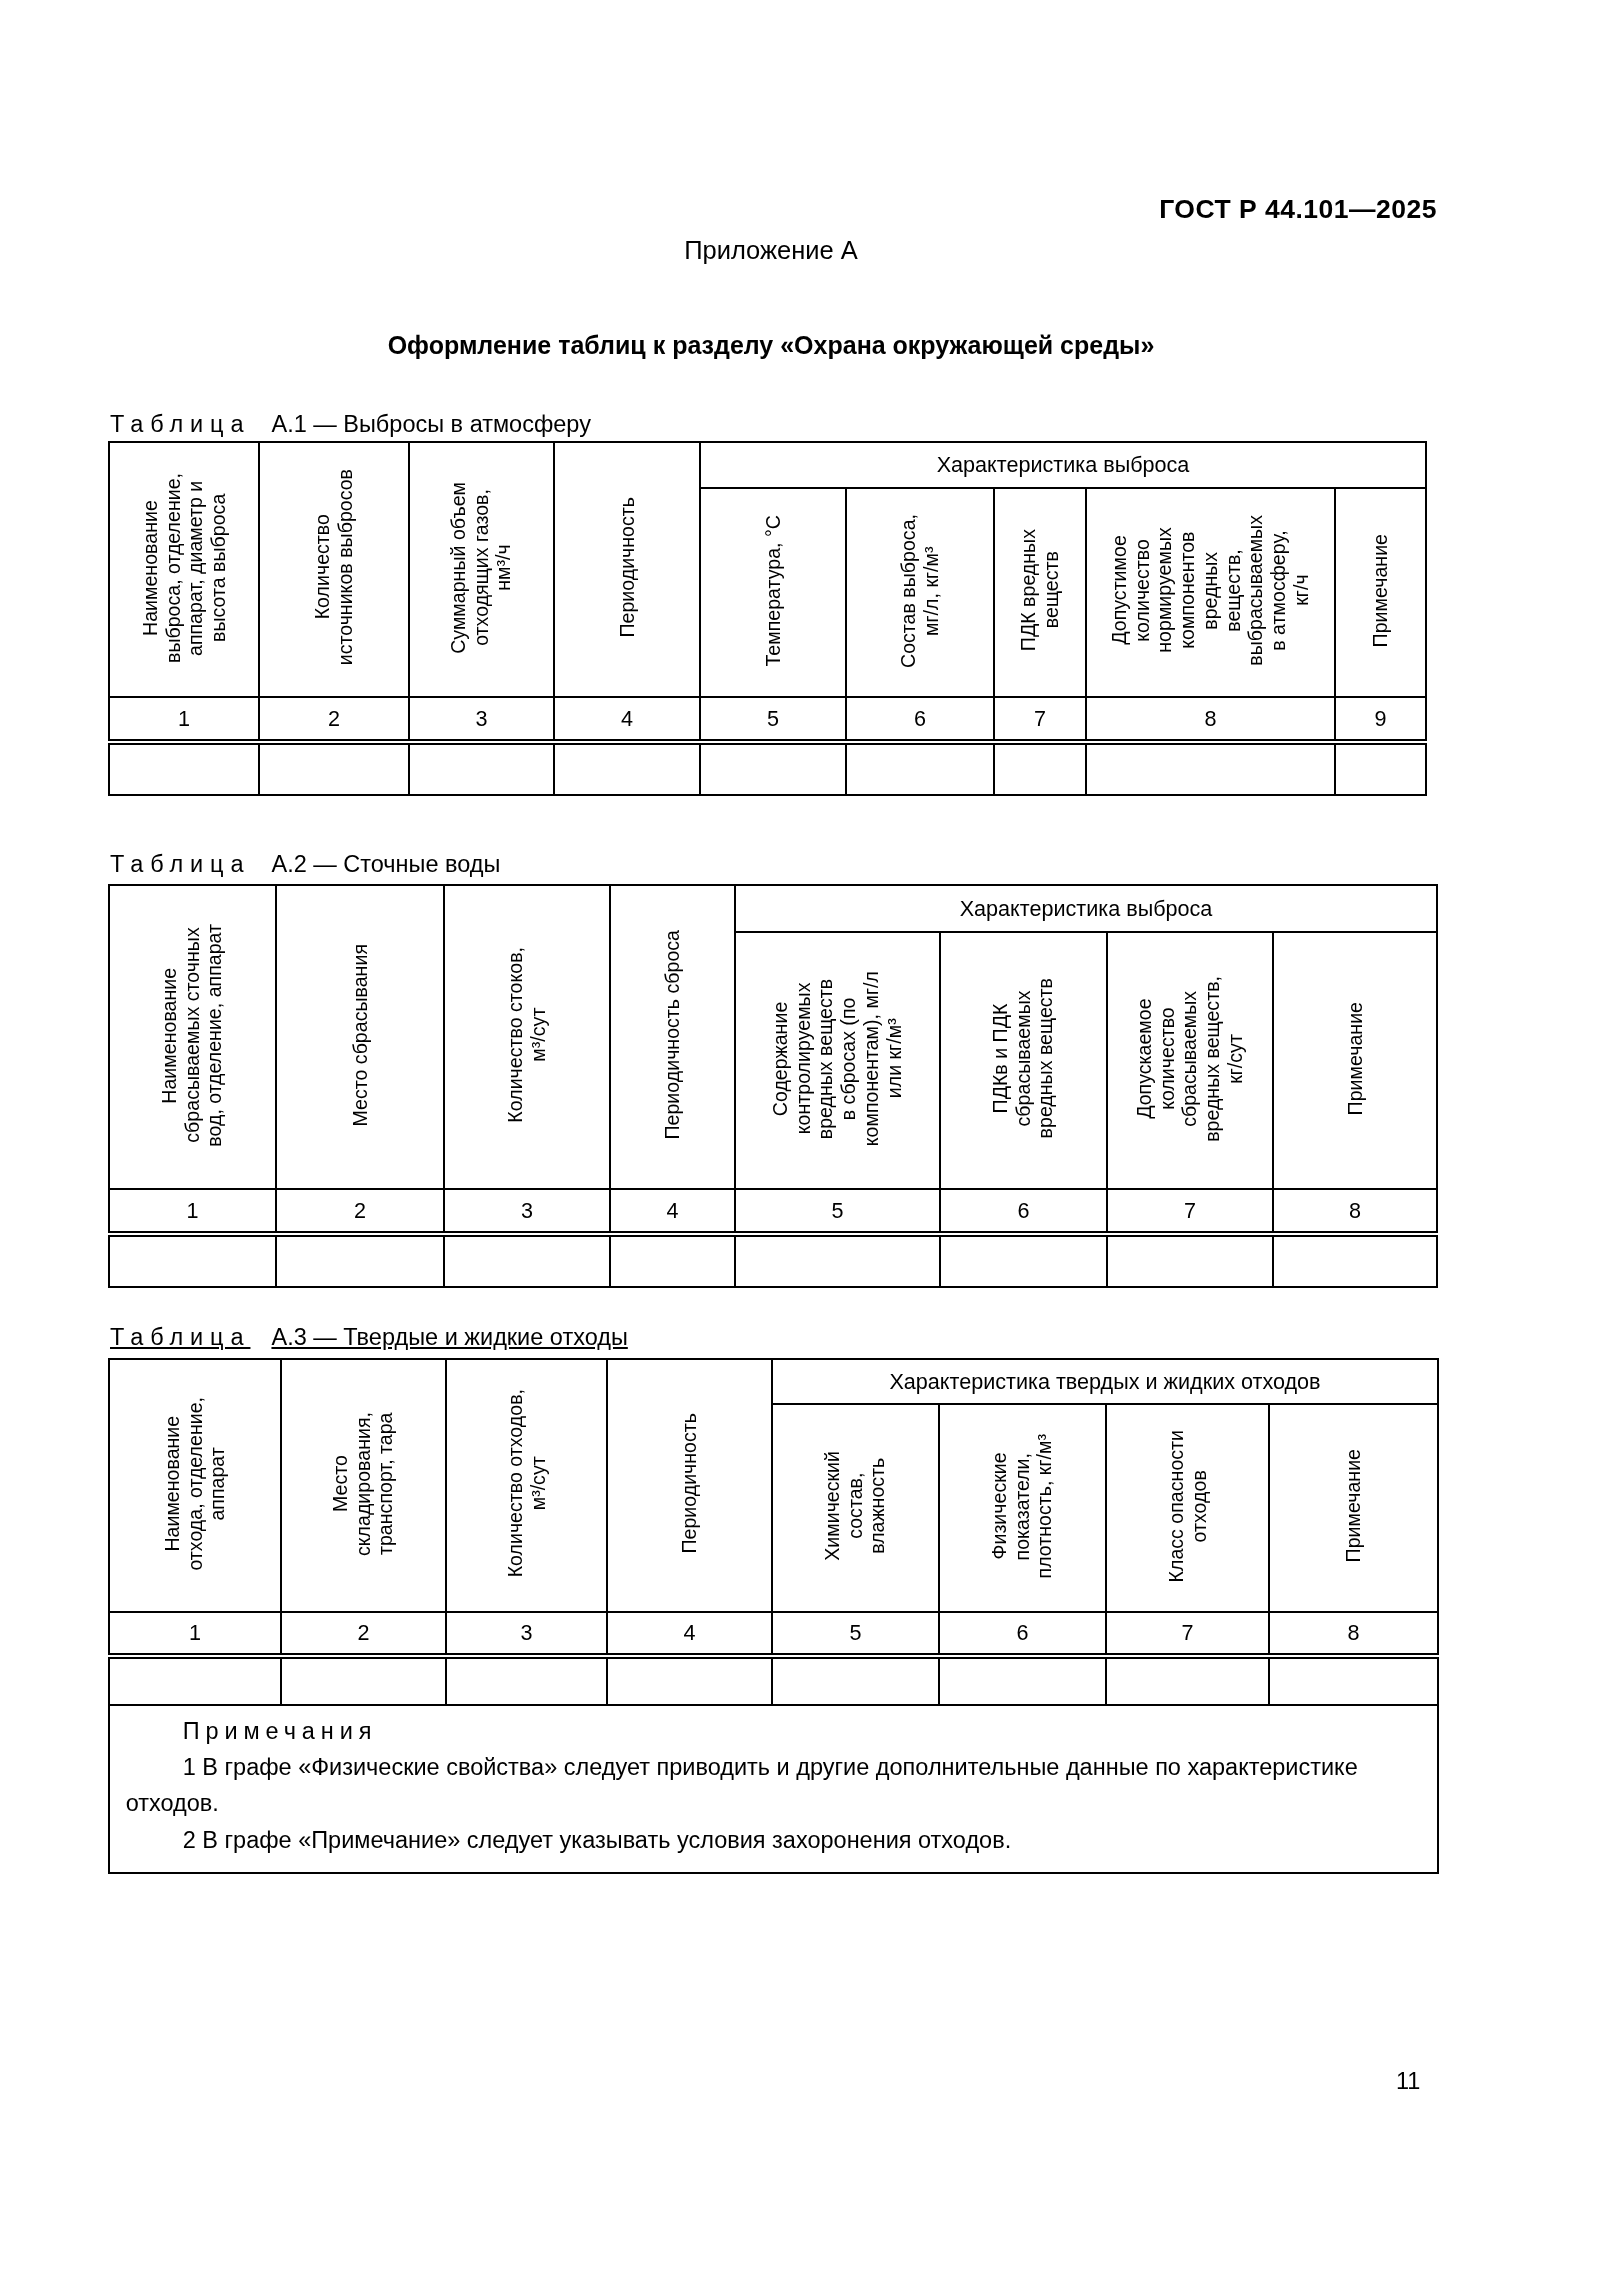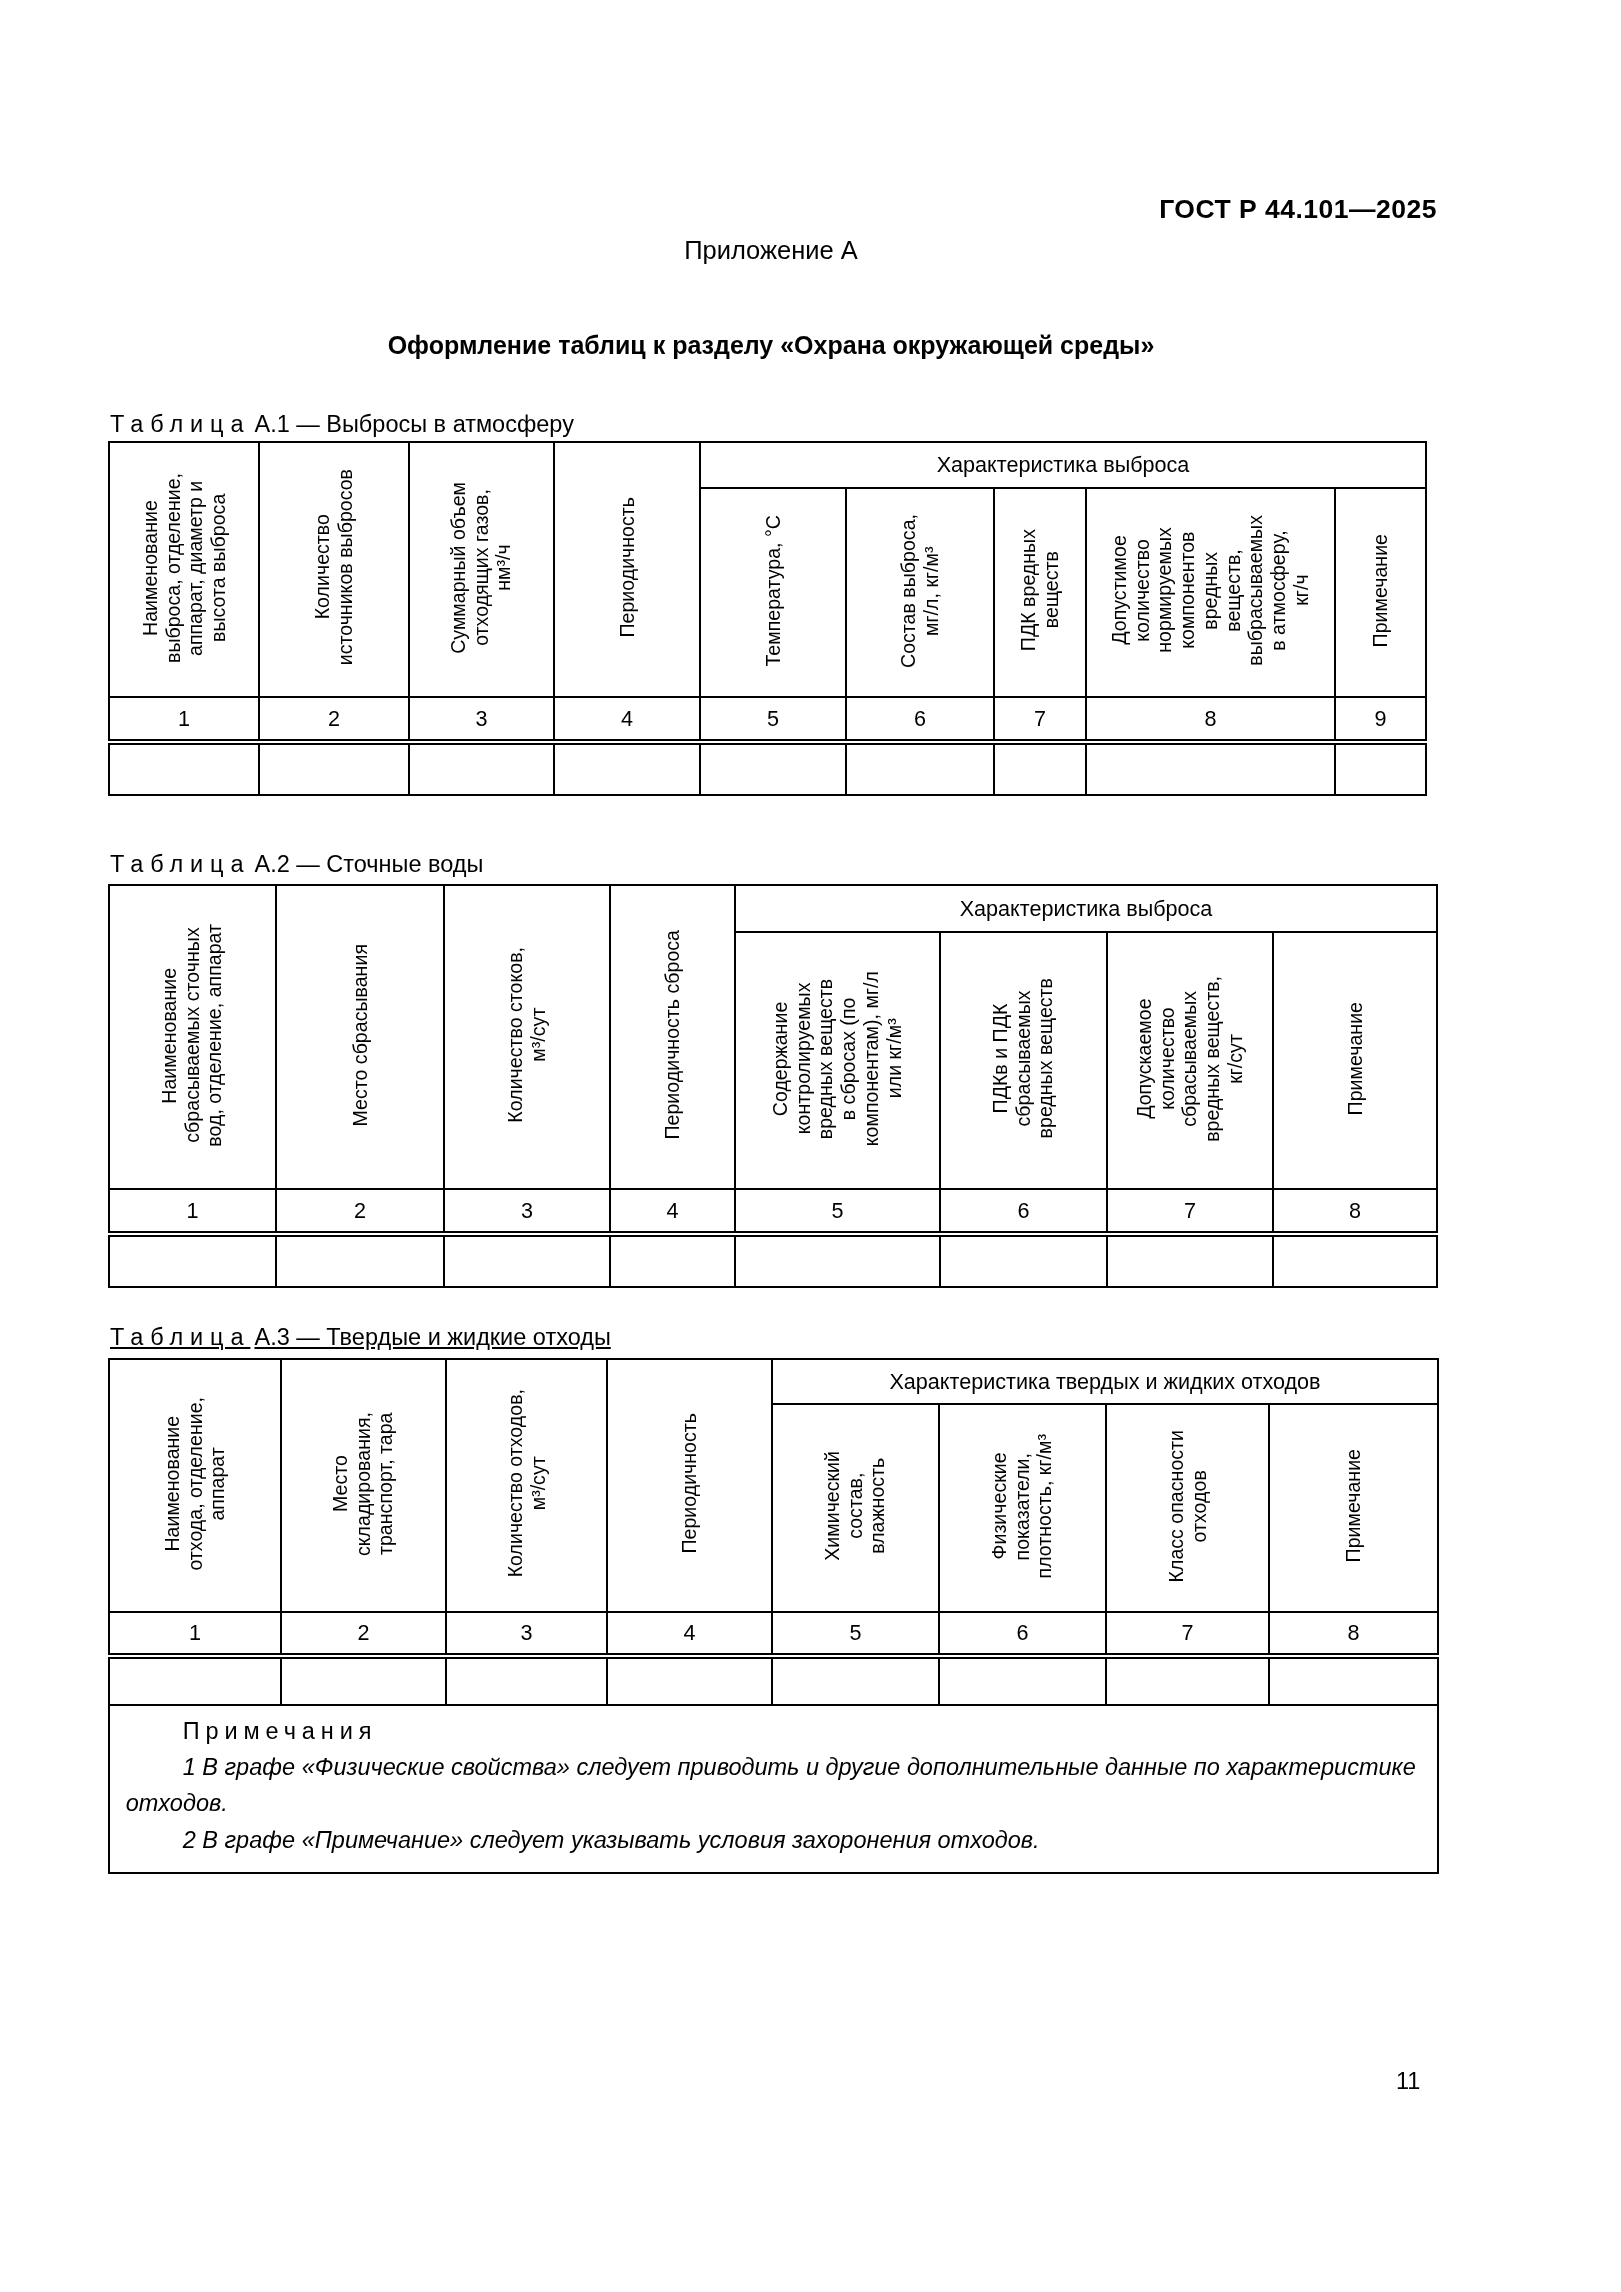--- a/index.html
+++ b/index.html
@@ -24,21 +24,21 @@
     font-size:25.5px; font-weight:normal; line-height:34px;
   }
   .page-title{
     top:331px; left:108px; width:1326px;
     text-align:center;
     font-size:25px; font-weight:bold;
   }
   .caption{
     font-size:23.5px; color:#000; white-space:nowrap;
   }
-  .caption .spaced{letter-spacing:6.9px; margin-right:4px;}
+  .caption .spaced{letter-spacing:6.9px; margin-right:21px;}
   .cap1{top:411px; left:110px;}
   .cap2{top:851px; left:110px;}
   .cap3{top:1324px; left:110px;text-decoration:underline;}
 
   table.gtable{
     border-collapse:collapse;
     table-layout:fixed;
     border:2.9px solid #000;
   }
   table.gtable td{
@@ -83,21 +83,20 @@
     vertical-align:top;
     padding:9.8px 15.7px 13.7px 15.7px;
   }
   .notes-head{
     font-size:23.5px; letter-spacing:5.9px;
     padding-left:57px; margin:2px 0 3.9px 0;
   }
   .note-p{
     margin:0; font-size:23.5px; line-height:1.55;
     text-indent:57px;
-    font-style:italic;
   }
   .page-num{
     top:2068px; left:1396px;
     font-size:23.5px;
   }
 </style>
 </head>
 <body>
 
 <div id="page">

